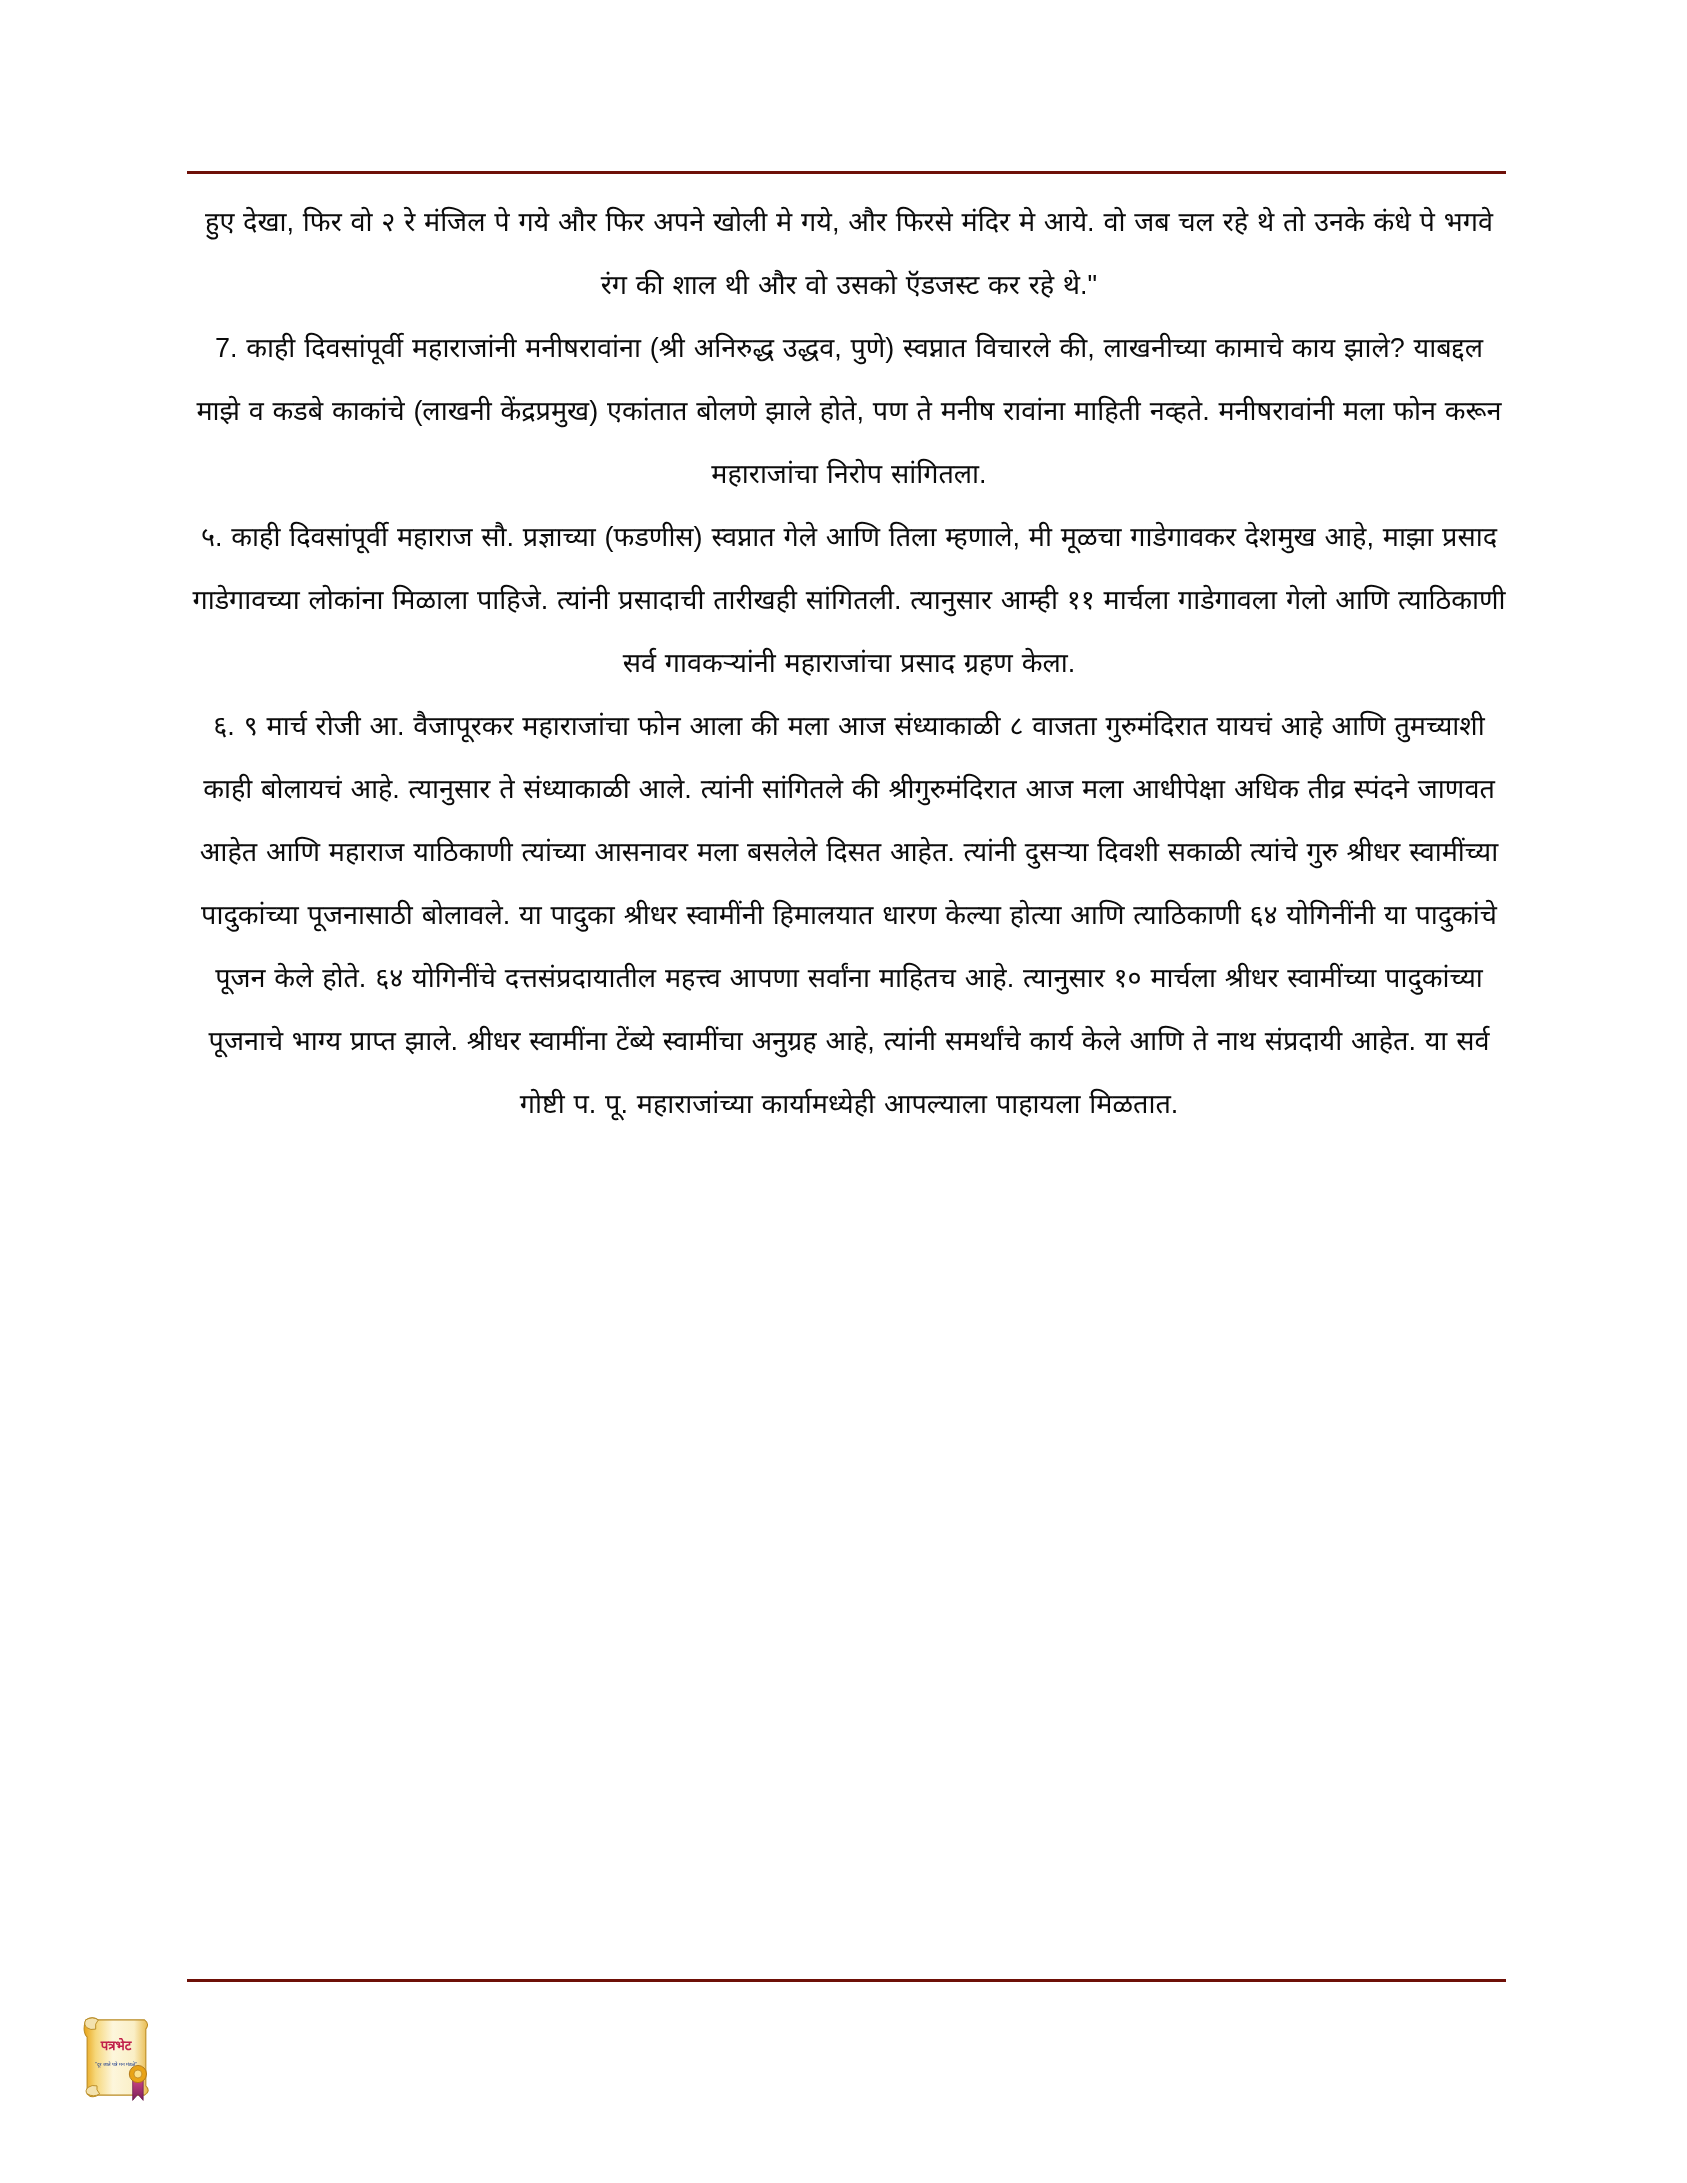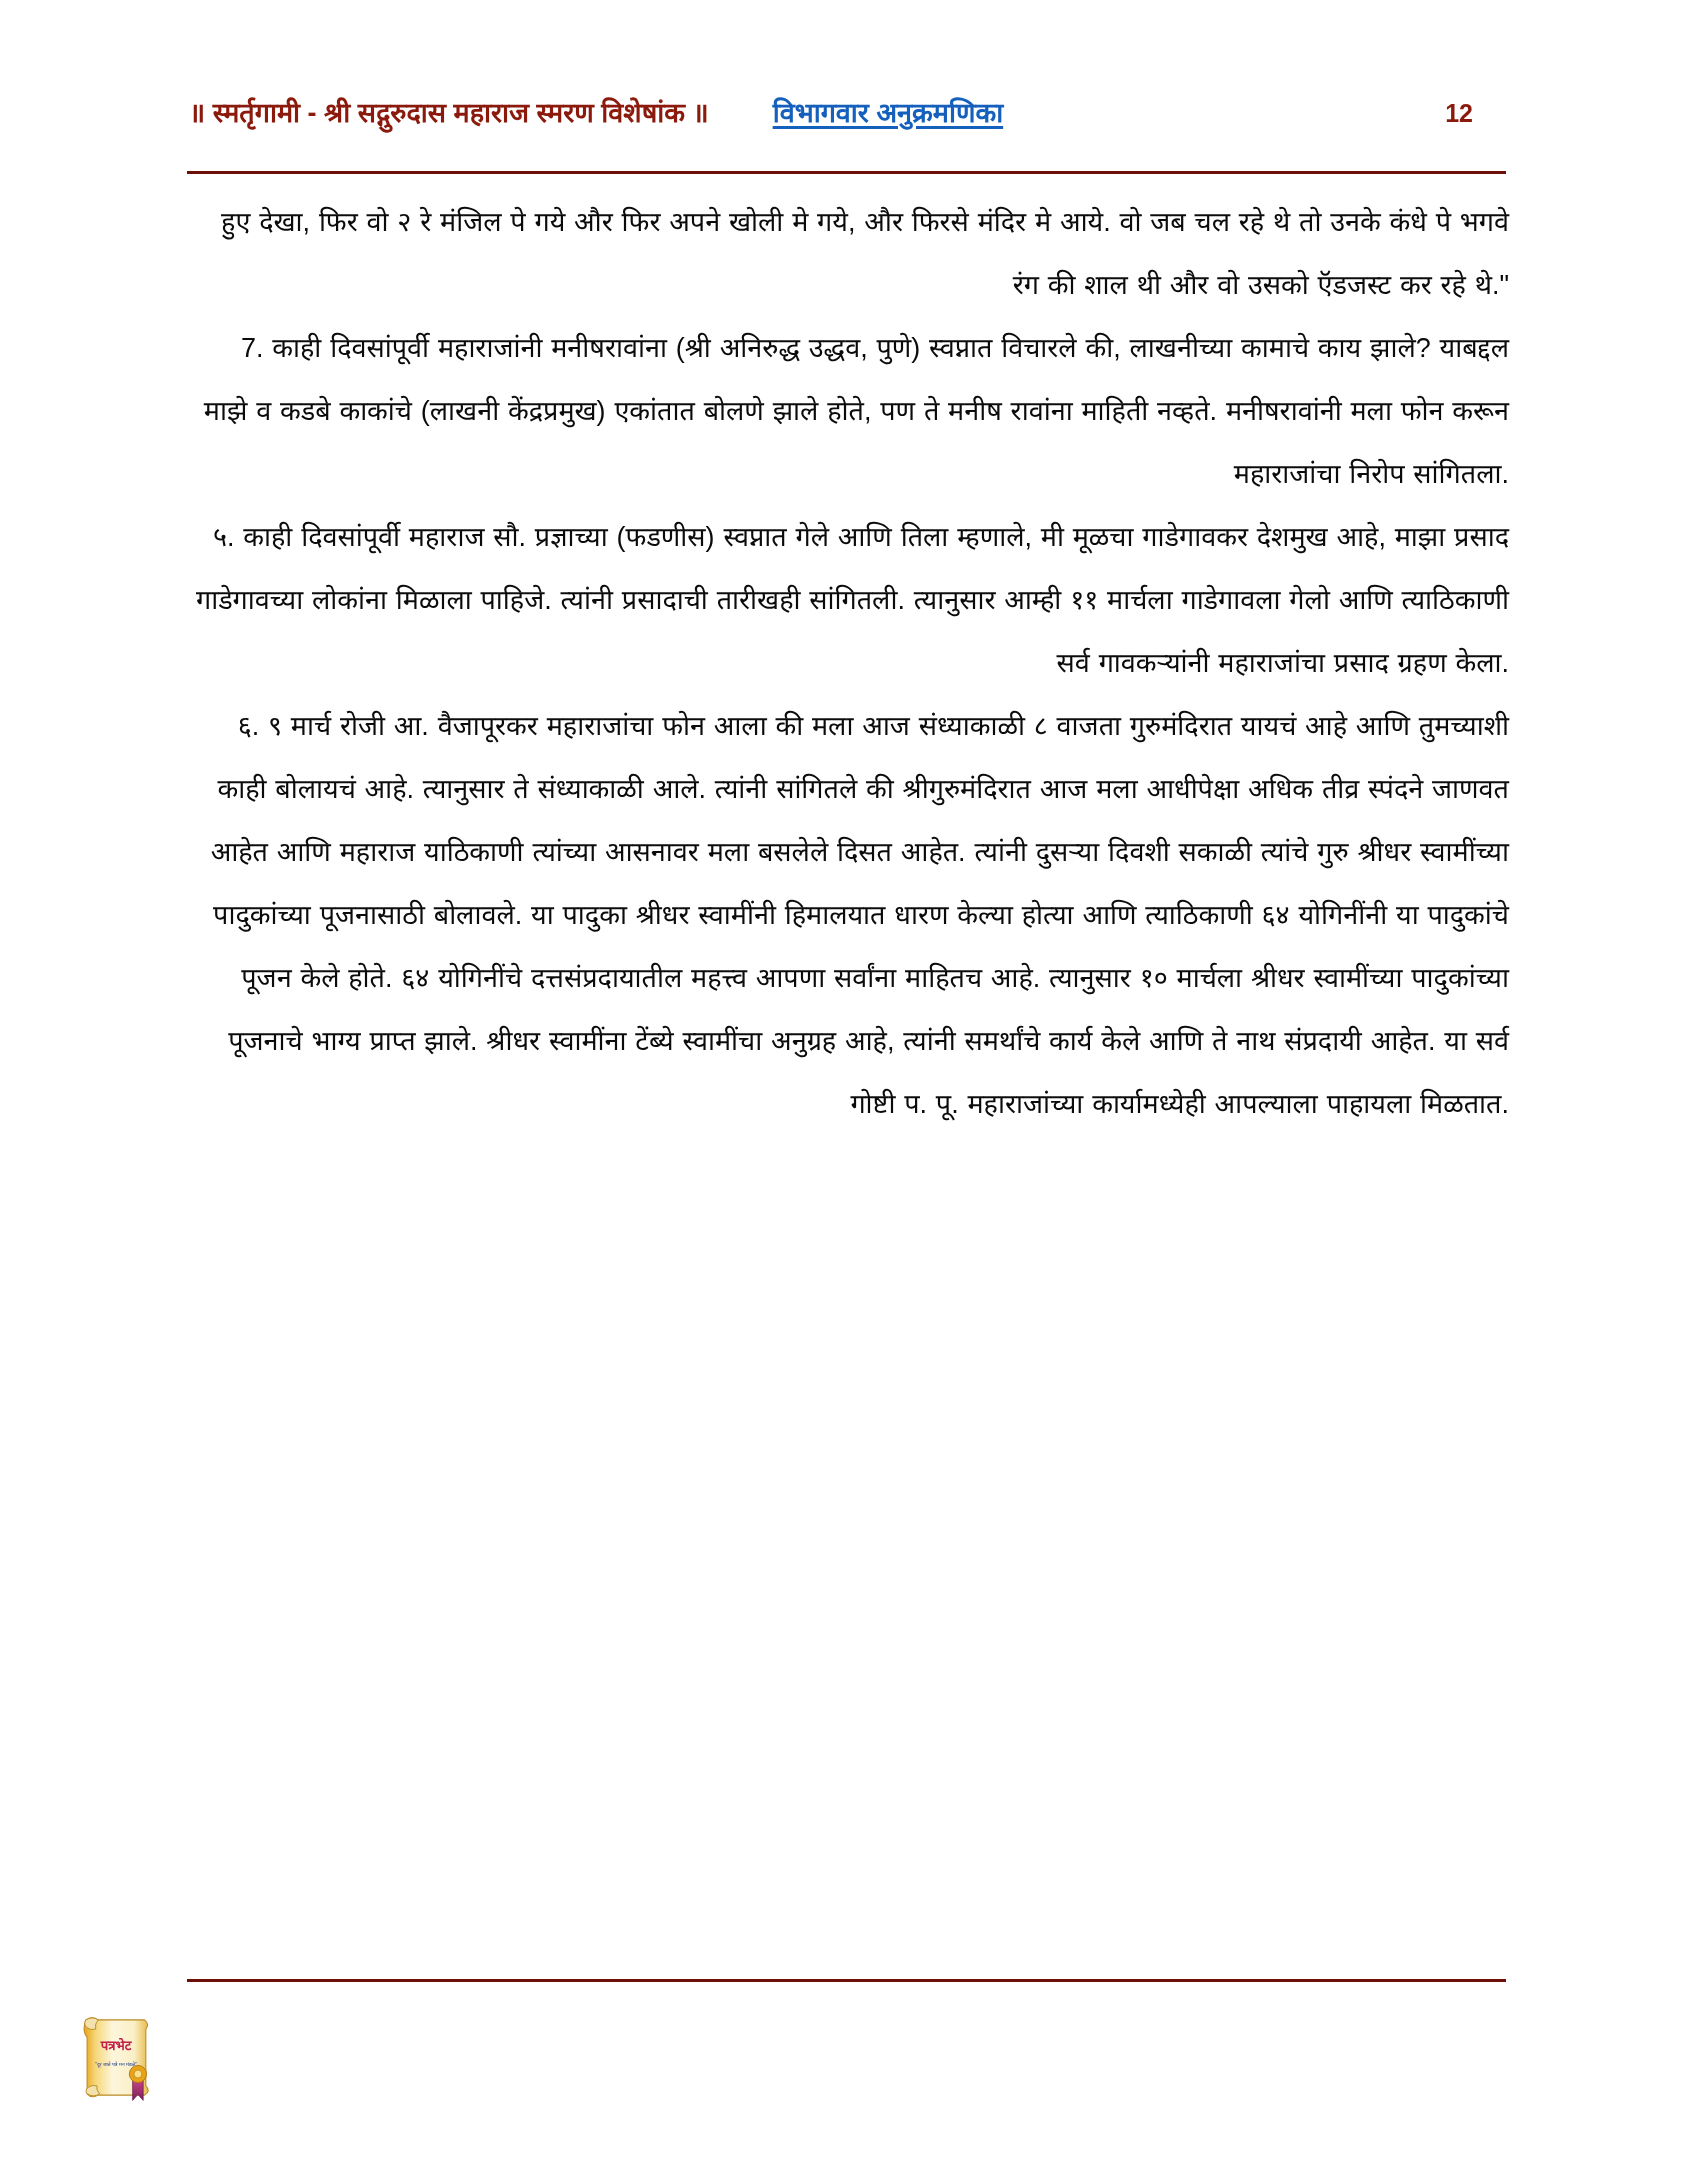--- a/index.html
+++ b/index.html
@@ -72,21 +72,21 @@
   .body-text {
     position: absolute;
     left: 189px;
     top: 191px;
     width: 1320px;
   }
   .para {
     font-size: 27px;
     color: #0b0b0b;
     line-height: 63px;
-    text-align: right;
+    text-align: center;
     margin: 0;
     word-spacing: 1.3px;
   }
 
   
   .footer-rule {
     position: absolute;
     left: 187px;
     top: 1979px;
     width: 1319px;
@@ -114,25 +114,20 @@
     height: 99px;
     text-decoration: underline;
   }
   .logo svg { display: block; }
 </style>
 </head>
 <body>
 
 <div class="page">
 
-  <div class="header">
-    <span class="header-title">॥ स्मर्तृगामी - श्री सद्गुरुदास महाराज स्मरण विशेषांक ॥</span>
-    <a class="header-link">विभागवार अनुक्रमणिका</a>
-    <span class="header-pageno">12</span>
-  </div>
 
   <div class="header-rule"></div>
 
   <div class="body-text">
     <p class="para">हुए देखा, फिर वो २ रे मंजिल पे गये और फिर अपने खोली मे गये, और फिरसे मंदिर मे आये. वो जब चल रहे थे तो उनके कंधे पे भगवे रंग की शाल थी और वो उसको ऍडजस्ट कर रहे थे."</p>
     <p class="para">7. काही दिवसांपूर्वी महाराजांनी मनीषरावांना (श्री अनिरुद्ध उद्धव, पुणे) स्वप्नात विचारले की, लाखनीच्या कामाचे काय झाले? याबद्दल माझे व कडबे काकांचे (लाखनी केंद्रप्रमुख) एकांतात बोलणे झाले होते, पण ते मनीष रावांना माहिती नव्हते. मनीषरावांनी मला फोन करून महाराजांचा निरोप सांगितला.</p>
     <p class="para">५. काही दिवसांपूर्वी महाराज सौ. प्रज्ञाच्या (फडणीस) स्वप्नात गेले आणि तिला म्हणाले, मी मूळचा गाडेगावकर देशमुख आहे, माझा प्रसाद गाडेगावच्या लोकांना मिळाला पाहिजे. त्यांनी प्रसादाची तारीखही सांगितली. त्यानुसार आम्ही ११ मार्चला गाडेगावला गेलो आणि त्याठिकाणी सर्व गावकऱ्यांनी महाराजांचा प्रसाद ग्रहण केला.</p>
     <p class="para">६. ९ मार्च रोजी आ. वैजापूरकर महाराजांचा फोन आला की मला आज संध्याकाळी ८ वाजता गुरुमंदिरात यायचं आहे आणि तुमच्याशी काही बोलायचं आहे. त्यानुसार ते संध्याकाळी आले. त्यांनी सांगितले की श्रीगुरुमंदिरात आज मला आधीपेक्षा अधिक तीव्र स्पंदने जाणवत आहेत आणि महाराज याठिकाणी त्यांच्या आसनावर मला बसलेले दिसत आहेत. त्यांनी दुसऱ्या दिवशी सकाळी त्यांचे गुरु श्रीधर स्वामींच्या पादुकांच्या पूजनासाठी बोलावले. या पादुका श्रीधर स्वामींनी हिमालयात धारण केल्या होत्या आणि त्याठिकाणी ६४ योगिनींनी या पादुकांचे पूजन केले होते. ६४ योगिनींचे दत्तसंप्रदायातील महत्त्व आपणा सर्वांना माहितच आहे. त्यानुसार १० मार्चला श्रीधर स्वामींच्या पादुकांच्या पूजनाचे भाग्य प्राप्त झाले. श्रीधर स्वामींना टेंब्ये स्वामींचा अनुग्रह आहे, त्यांनी समर्थांचे कार्य केले आणि ते नाथ संप्रदायी आहेत. या सर्व गोष्टी प. पू. महाराजांच्या कार्यामध्येही आपल्याला पाहायला मिळतात.</p>
   </div>
 

